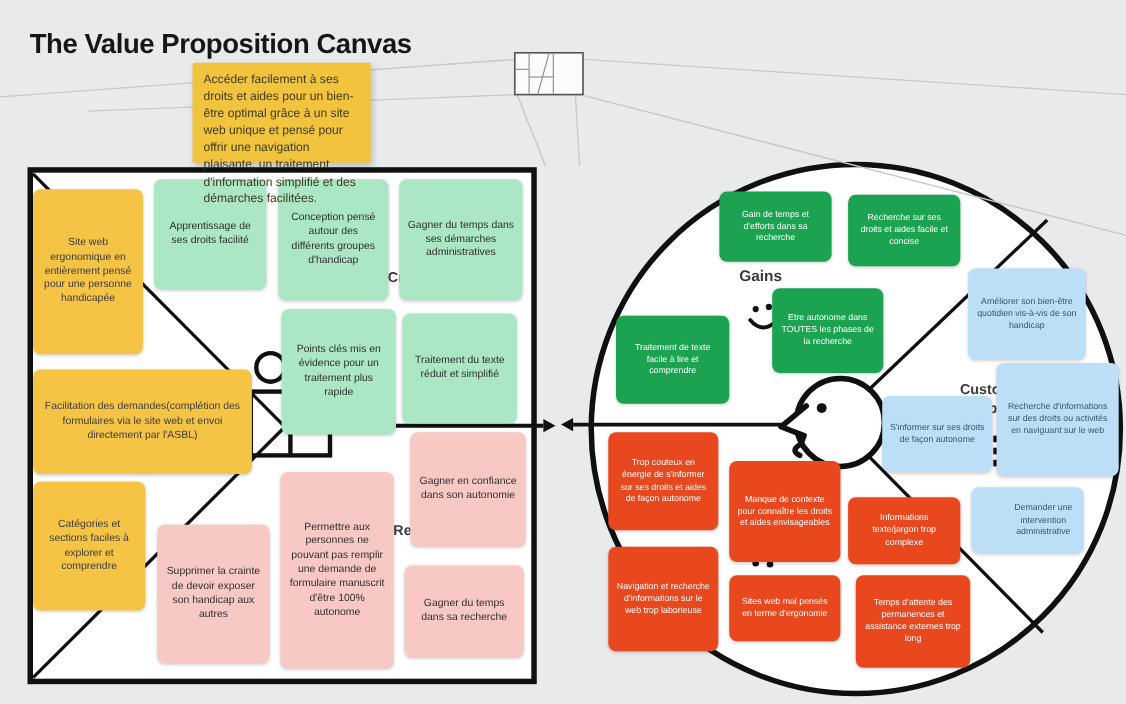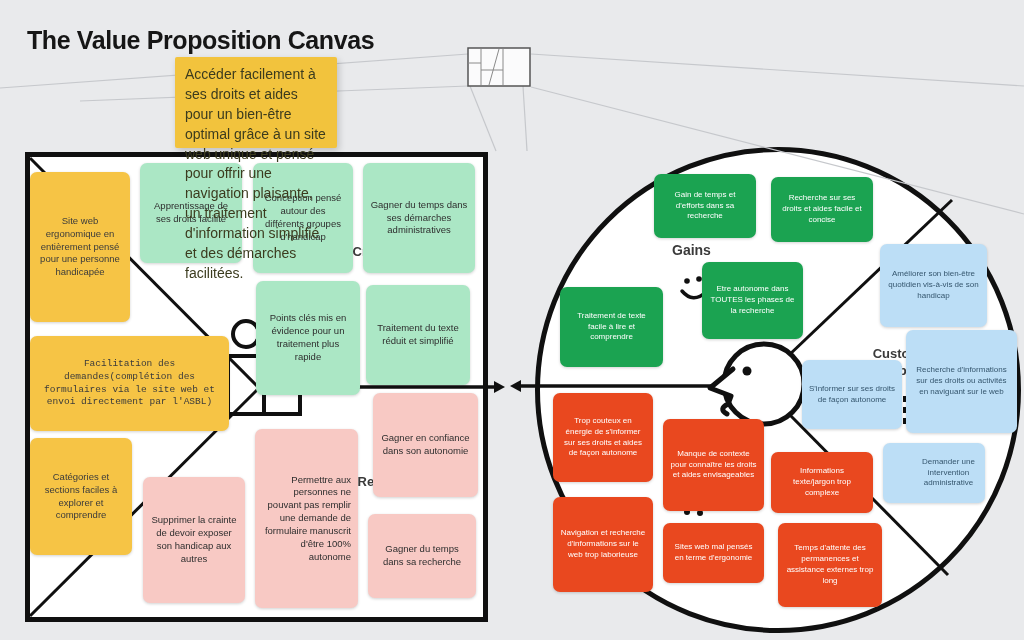--- a/index.html
+++ b/index.html
@@ -28,21 +28,21 @@
   .lbl-customer-jobs{left:858px;top:346px;font-size:13px;width:90px;text-align:center;line-height:1.3;}
 
   .sticky{position:absolute;z-index:3;border-radius:7px;box-sizing:border-box;
           display:flex;align-items:center;justify-content:center;text-align:center;
           padding:5px 7px;line-height:1.35;box-shadow:0 1px 3px rgba(0,0,0,.18);}
   .s-big{font-size:9.5px;}
   .s-sm{font-size:8px;}
 
   .top-note{position:absolute;left:175px;top:57px;width:162px;height:91px;background:#F2C33D;
             z-index:6;border-radius:2px;box-shadow:2px 3px 7px rgba(0,0,0,.18);
-            padding:8px 10px;box-sizing:border-box;font-size:14px;line-height:1.42;color:#3b3b1e;}
+            padding:8px 10px;box-sizing:border-box;font-size:11px;line-height:1.42;color:#3b3b1e;}
 </style>
 </head>
 <body>
 
 <div id="stage">
 
   <div class="title">The Value Proposition Canvas</div>
 
   <div class="top-note">Accéder facilement à ses droits et aides pour un bien-être optimal grâce à un site web unique et pensé pour offrir une navigation plaisante, un traitement d'information simplifié et des démarches facilitées.</div>
 
@@ -130,24 +130,24 @@
     <div>Job(s)</div>
   </div>
 
   <div id="sticky-layer">
       <div class="sticky s-big" style="left: 30px; top: 172px; width: 100px; height: 150px; background: rgb(246, 196, 69); color: rgb(59, 59, 59);">Site web ergonomique en entièrement pensé pour une personne handicapée</div>
       <div class="sticky s-big" style="left: 140px; top: 163px; width: 102px; height: 100px; background: rgb(171, 231, 197); color: rgb(46, 46, 46);">Apprentissage de ses droits facilité</div>
       <div class="sticky s-big" style="left: 253px; top: 163px; width: 100px; height: 110px; background: rgb(171, 231, 197); color: rgb(46, 46, 46);">Conception pensé autour des différents groupes d'handicap</div>
       <div class="sticky s-big" style="left: 363px; top: 163px; width: 112px; height: 110px; background: rgb(171, 231, 197); color: rgb(46, 46, 46);">Gagner du temps dans ses démarches administratives</div>
       <div class="sticky s-big" style="left: 256px; top: 281px; width: 104px; height: 114px; background: rgb(171, 231, 197); color: rgb(46, 46, 46);">Points clés mis en évidence pour un traitement plus rapide</div>
       <div class="sticky s-big" style="left: 366px; top: 285px; width: 104px; height: 100px; background: rgb(171, 231, 197); color: rgb(46, 46, 46);">Traitement du texte réduit et simplifié</div>
-      <div class="sticky s-big" style="left: 30px; top: 336px; width: 199px; height: 95px; background: rgb(246, 196, 69); color: rgb(59, 59, 59); font-family: Liberation Mono, monospace;">Facilitation des demandes(complétion des formulaires via le site web et envoi directement par l'ASBL)</div>
+      <div class="sticky s-big" style="left: 30px; top: 336px; width: 199px; height: 95px; background: rgb(246, 196, 69); color: rgb(59, 59, 59);">Facilitation des demandes(complétion des formulaires via le site web et envoi directement par l'ASBL)</div>
       <div class="sticky s-big" style="left: 30px; top: 438px; width: 102px; height: 117px; background: rgb(246, 196, 69); color: rgb(59, 59, 59);">Catégories et sections faciles à explorer et comprendre</div>
       <div class="sticky s-big" style="left: 143px; top: 477px; width: 102px; height: 126px; background: rgb(248, 201, 196); color: rgb(46, 46, 46);">Supprimer la crainte de devoir exposer son handicap aux autres</div>
-      <div class="sticky s-big" style="left: 255px; top: 429px; width: 103px; height: 179px; background: rgb(248, 201, 196); color: rgb(46, 46, 46); text-align: right;">Permettre aux personnes ne pouvant pas remplir une demande de formulaire manuscrit d'être 100% autonome</div>
+      <div class="sticky s-big" style="left: 255px; top: 429px; width: 103px; height: 179px; background: rgb(248, 201, 196); color: rgb(46, 46, 46);">Permettre aux personnes ne pouvant pas remplir une demande de formulaire manuscrit d'être 100% autonome</div>
       <div class="sticky s-big" style="left: 373px; top: 393px; width: 105px; height: 104px; background: rgb(248, 201, 196); color: rgb(46, 46, 46);">Gagner en confiance dans son autonomie</div>
       <div class="sticky s-big" style="left: 368px; top: 514px; width: 108px; height: 84px; background: rgb(248, 201, 196); color: rgb(46, 46, 46);">Gagner du temps dans sa recherche</div>
       <div class="sticky s-sm" style="left: 654px; top: 174px; width: 102px; height: 64px; background: rgb(27, 163, 81); color: rgb(255, 255, 255);">Gain de temps et d'efforts dans sa recherche</div>
       <div class="sticky s-sm" style="left: 771px; top: 177px; width: 102px; height: 65px; background: rgb(27, 163, 81); color: rgb(255, 255, 255);">Recherche sur ses droits et aides facile et concise</div>
       <div class="sticky s-sm" style="left: 702px; top: 262px; width: 101px; height: 77px; background: rgb(27, 163, 81); color: rgb(255, 255, 255);">Etre autonome dans TOUTES les phases de la recherche</div>
       <div class="sticky s-sm" style="left: 560px; top: 287px; width: 103px; height: 80px; background: rgb(27, 163, 81); color: rgb(255, 255, 255);">Traitement de texte facile à lire et comprendre</div>
       <div class="sticky s-sm" style="left: 880px; top: 244px; width: 107px; height: 83px; background: rgb(188, 222, 246); color: rgb(53, 86, 110);">Améliorer son bien-être quotidien vis-à-vis de son handicap</div>
       <div class="sticky s-sm" style="left: 802px; top: 360px; width: 100px; height: 69px; background: rgb(188, 222, 246); color: rgb(53, 86, 110);">S'informer sur ses droits de façon autonome</div>
       <div class="sticky s-sm" style="left: 906px; top: 330px; width: 111px; height: 103px; background: rgb(188, 222, 246); color: rgb(53, 86, 110);">Recherche d'informations sur des droits ou activités en naviguant sur le web</div>
       <div class="sticky s-sm" style="left: 883px; top: 443px; width: 102px; height: 60px; background: rgb(188, 222, 246); color: rgb(53, 86, 110); padding-left: 36px;">Demander une intervention administrative</div>

